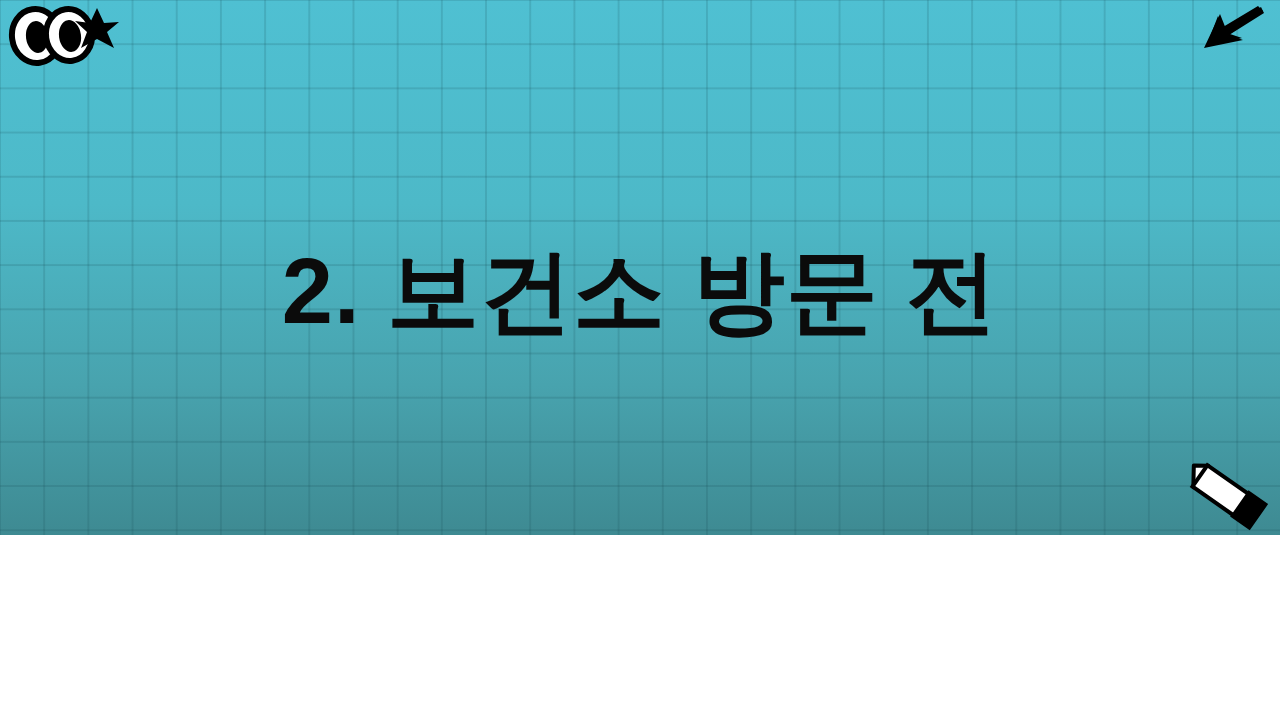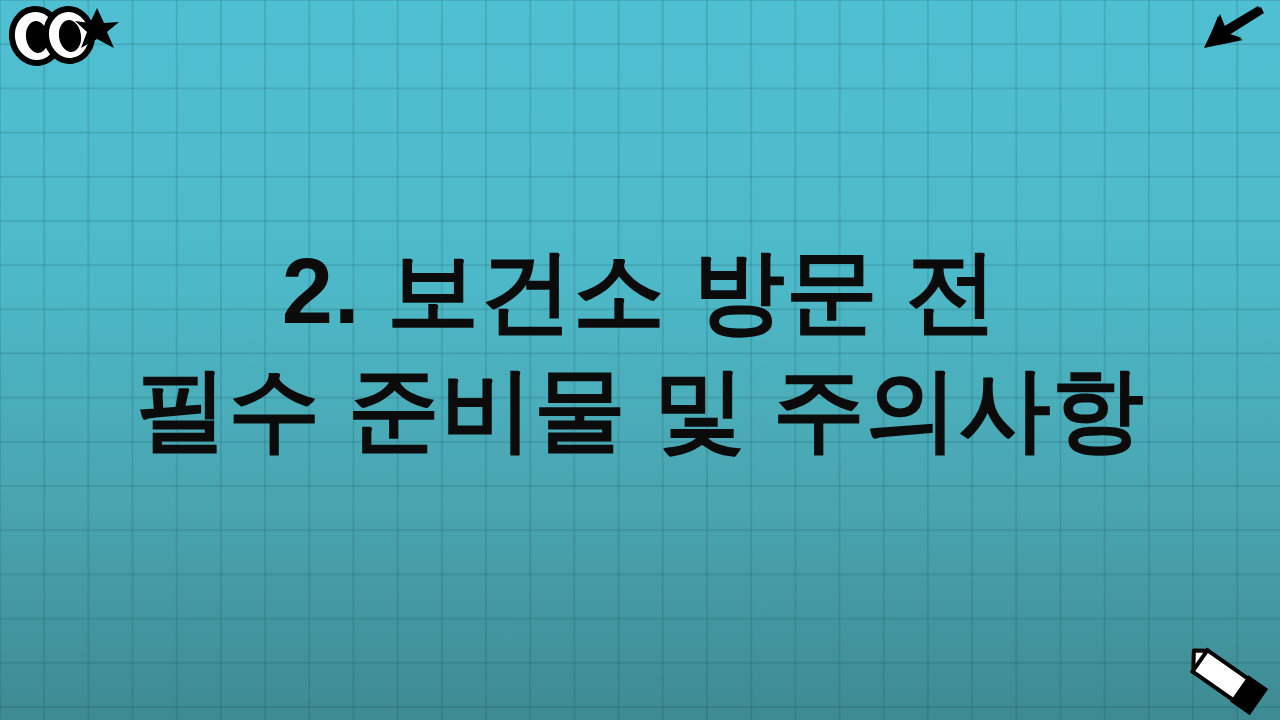--- a/index.html
+++ b/index.html
@@ -3,21 +3,21 @@
 <meta charset="utf-8">
 <style>
   * { margin:0; padding:0; box-sizing:border-box; }
   html, body {
     width:1280px; height:720px;
     overflow:hidden;
     font-family:"Liberation Sans", sans-serif;
   }
   #slide {
     position:relative;
-    width:1280px; height:720px;
+    width:1280px; height:535px;
     background:linear-gradient(180deg, #4fc0d2 0%, #4db9c8 38%, #48a3ae 72%, #3e8a92 100%);
     overflow:hidden;
   }
   
   #grid {
     position:absolute; inset:0;
     background-image:
       linear-gradient(to right, rgba(20,70,80,0.16) 1.5px, transparent 1.5px),
       linear-gradient(to bottom, rgba(20,70,80,0.16) 1.5px, transparent 1.5px);
     background-size:44.2px 44.2px;
@@ -81,16 +81,15 @@
       <g transform="rotate(35 52 36)">
         <path d="M12 28 L24 20 L24 46 Z" fill="#ffffff" stroke="#000000" stroke-width="4" stroke-linejoin="round"></path>
         <rect x="23" y="20" width="52" height="26" fill="#ffffff" stroke="#000000" stroke-width="4"></rect>
         <rect x="73" y="19" width="20" height="28" fill="#000000" stroke="#000000" stroke-width="4"></rect>
       </g>
     </svg>
   </div>
 
   <div id="title-block">
     <span class="title-line">2. 보건소 방문 전</span>
-    <span class="title-line">필수 준비물 및 주의사항</span>
   </div>
 
 </div>
 
 </body></html>

